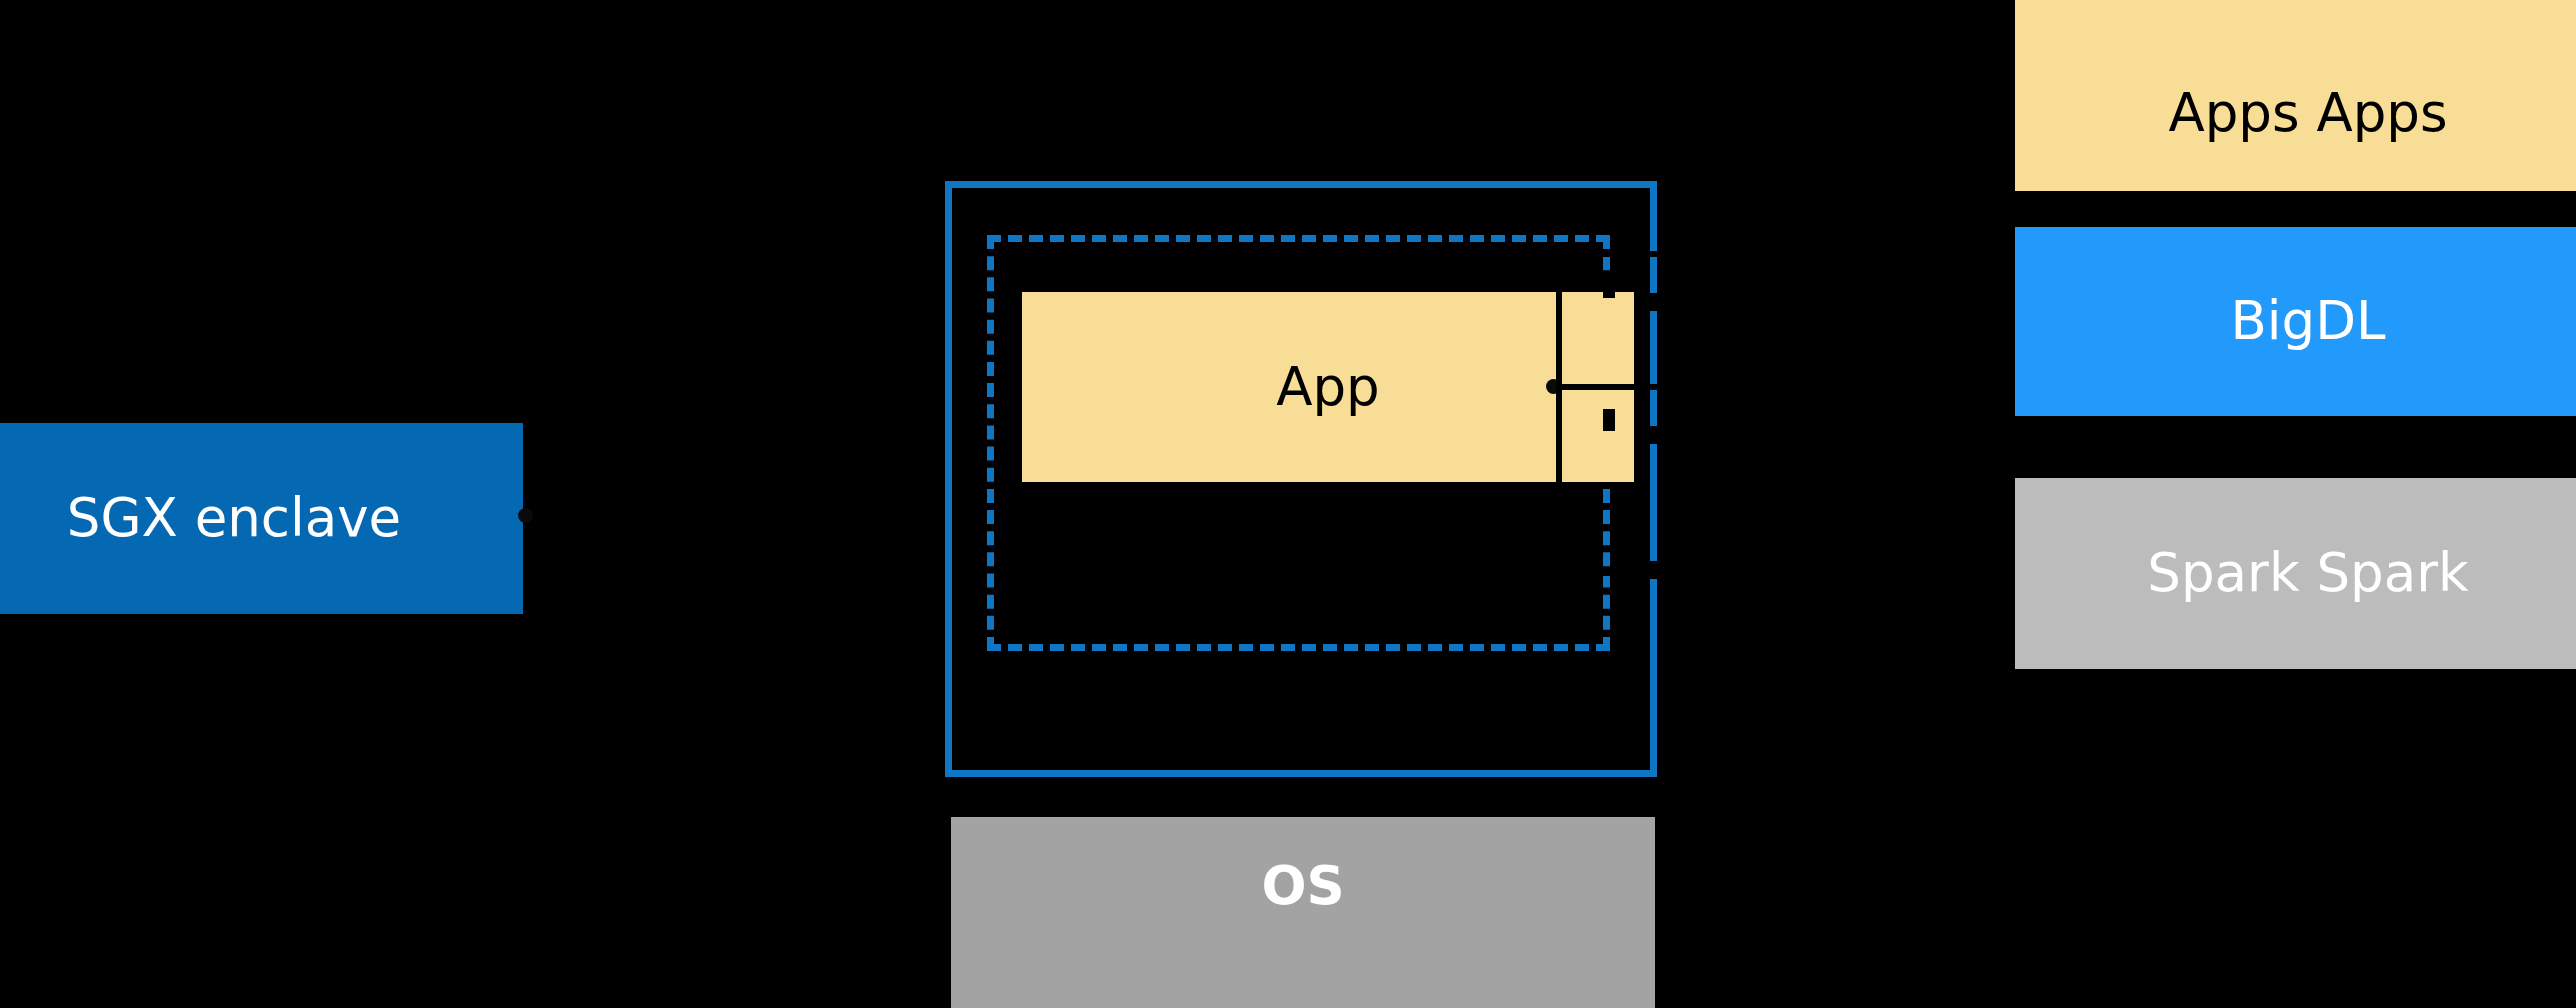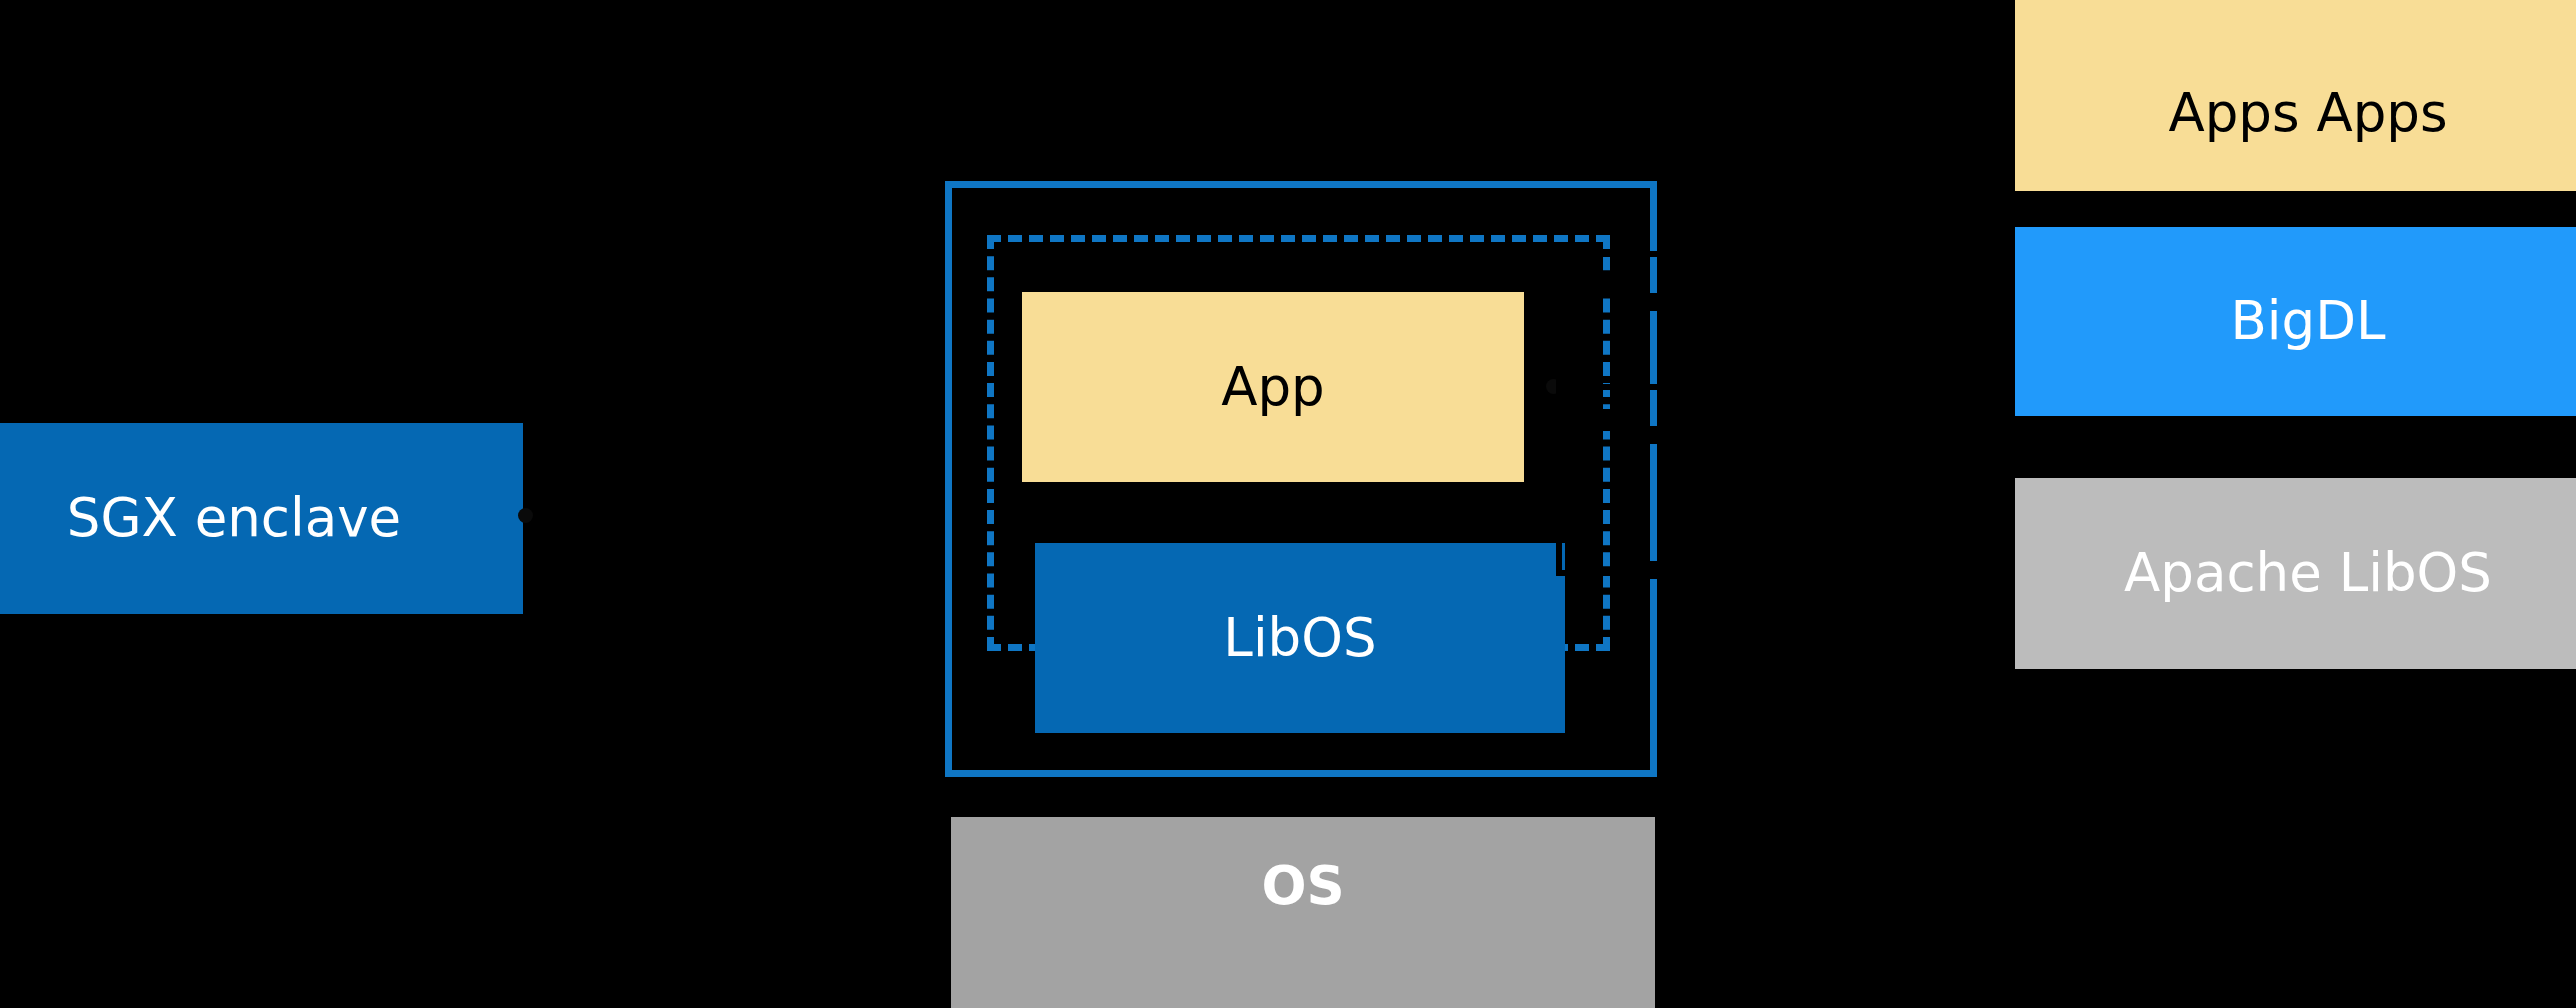--- a/index.html
+++ b/index.html
@@ -34,21 +34,21 @@
     width: 578px;
     height: 191px;
     background: #0568b3;
     color: #ffffff;
     font-size: 53px;
     justify-content: center;
   }
   .box-app {
     left: 1022px;
     top: 292px;
-    width: 502px;
+    width: 612px;
     height: 190px;
     background: #f8dd96;
     color: #000000;
     font-size: 53px;
   }
   .box-libos {
     left: 1035px;
     top: 543px;
     width: 530px;
     height: 190px;
@@ -151,23 +151,20 @@
   <div class="arrowdot" style="left:518px; top:508px;"></div>
 
   <div class="outline-solid"></div>
 
   <div class="outline-dashed"></div>
 
   <div class="node box-app">
     <span>App</span>
   </div>
 
-  <div class="node box-libos">
-    <span>LibOS</span>
-  </div>
 
   <div class="arrowdot" style="left:1546px; top:379px;"></div>
 
   <div class="conn conn-v" style="left:1556px; top:251px; height:138px;"></div>
   <div class="conn conn-h" style="left:1556px; top:251px; width:459px;"></div>
 
   <div class="conn conn-h" style="left:1556px; top:384px; width:459px;"></div>
 
   <div class="conn conn-v" style="left:1556px; top:384px; height:191px;"></div>
   <div class="conn conn-h" style="left:1556px; top:570px; width:459px;"></div>
@@ -184,17 +181,17 @@
 
   <div class="node box-userapps">
     <span>Apps Apps</span>
   </div>
 
   <div class="node box-bigdl">
     <span>BigDL</span>
   </div>
 
   <div class="node box-spark">
-    <span>Apache LibOS</span>
+    <span>Spark Spark</span>
   </div>
 
 </div>
 
 
 </body></html>

